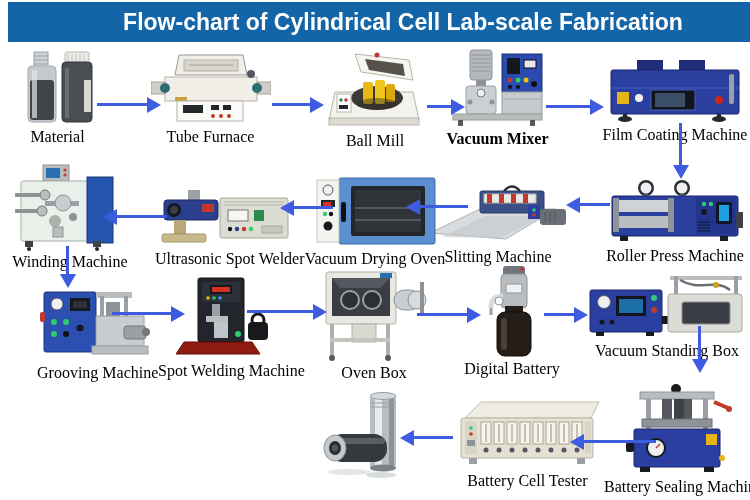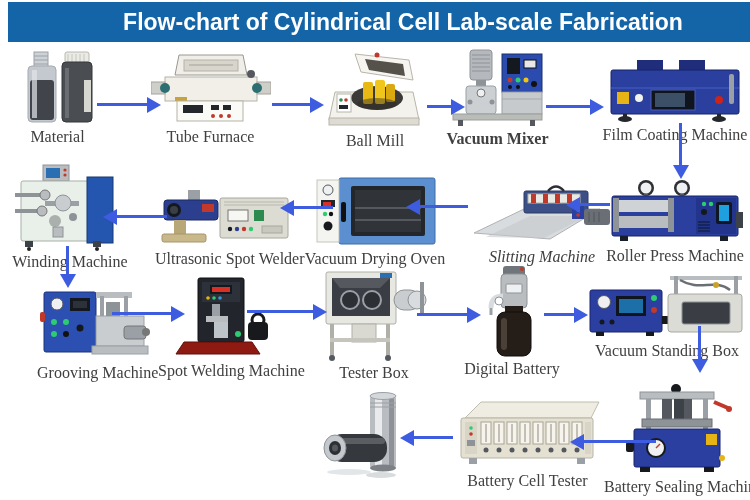--- a/index.html
+++ b/index.html
@@ -3,21 +3,21 @@
 <meta charset="utf-8">
 <style>
   html,body{margin:0;padding:0;background:#fff;}
   #stage{position:relative;width:750px;height:500px;background:#ffffff;overflow:hidden;
          font-family:"Liberation Serif", serif;}
   .header{position:absolute;left:8px;top:2px;width:734px;height:40px;
           background:var(--header_bg,#1464a8);color:#fff;text-align:center;line-height:40px;
           font-family:"Liberation Sans", sans-serif;font-weight:bold;font-size:23px;padding-left:28px;}
   .node{position:absolute;text-align:center;z-index:1;}
   .node svg{display:block;margin:0 auto;}
-  .nlabel{font-size:16px;color:#404040;white-space:nowrap;margin-top:2px;line-height:1.1;}
+  .nlabel{font-size:16px;color:#000000;white-space:nowrap;margin-top:2px;line-height:1.1;}
   
   .ar,.al{position:absolute;height:16px;z-index:5;}
   .ar .shaft{position:absolute;left:0;right:11px;top:6px;height:3px;background:var(--arrow,#3d5ce0);}
   .ar .head{position:absolute;right:0;top:0;width:0;height:0;
             border-top:8px solid transparent;border-bottom:8px solid transparent;
             border-left:14px solid var(--arrow,#3d5ce0);}
   .al .shaft{position:absolute;right:0;left:11px;top:6px;height:3px;background:var(--arrow,#3d5ce0);}
   .al .head{position:absolute;left:0;top:0;width:0;height:0;
             border-top:8px solid transparent;border-bottom:8px solid transparent;
             border-right:14px solid var(--arrow,#3d5ce0);}
@@ -160,21 +160,21 @@
         <circle cx="103" cy="26" r="2.2" fill="#2ecc71"></circle>
       <circle cx="96" cy="34" r="3" fill="#14181f"></circle>
       <path d="M90 44h12M90 47h12M90 50h12M90 53h12" stroke="#15214f" stroke-width="1.5"></path>
       <rect x="128" y="34" width="7" height="16" fill="#3d4248"></rect>
       <rect x="12" y="58" width="8" height="5" fill="#17202a"></rect>
         <rect x="112" y="58" width="8" height="5" fill="#17202a"></rect>
     </svg>
     <div class="nlabel">Roller Press Machine</div>
   </div>
 
-  <div class="node" style="left:467px;top:183px;width:150px;font-style:italic;">
+  <div class="node" style="left:423px;top:183px;width:150px;">
     <svg width="140" height="63" viewBox="0 0 140 63">
       <polygon points="2,50 52,26 128,26 78,56" fill="#d9dcde" stroke="#aeb2b5"></polygon>
       <polygon points="14,54 58,33 116,33 72,55" fill="#c4c8cb" opacity="0.6"></polygon>
       <rect x="52" y="8" width="64" height="22" rx="2" fill="#3c4f86" stroke="#2a3a66"></rect>
       <rect x="56" y="11" width="52" height="9" fill="#e8e8e4" stroke="#b5b5ad"></rect>
       <rect x="59" y="11" width="5" height="9" fill="#c0392b"></rect>
         <rect x="71" y="11" width="5" height="9" fill="#c0392b"></rect>
       <rect x="83" y="11" width="5" height="9" fill="#c0392b"></rect>
         <rect x="95" y="11" width="5" height="9" fill="#c0392b"></rect>
       <path d="M76 8 q8 -9 16 0" stroke="#2c2f33" fill="none" stroke-width="2.5"></path>
@@ -307,21 +307,21 @@
       <rect x="72" y="20" width="26" height="20" rx="10" fill="#c9cdd0" stroke="#8e9397"></rect>
       <circle cx="95" cy="30" r="9" fill="#d9dcde" stroke="#8e9397"></circle>
       <rect x="98" y="12" width="4" height="34" fill="#8e9397"></rect>
       <rect x="8" y="54" width="4" height="32" fill="#b0b0a8"></rect>
       <rect x="64" y="54" width="4" height="32" fill="#b0b0a8"></rect>
       <rect x="30" y="54" width="24" height="18" fill="#d9d9d2" stroke="#b0b0a8"></rect>
       <rect x="8" y="68" width="60" height="4" fill="#c5c5bd"></rect>
       <circle cx="10" cy="88" r="3" fill="#55595f"></circle>
         <circle cx="66" cy="88" r="3" fill="#55595f"></circle>
     </svg>
-    <div class="nlabel">Tester Box</div>
+    <div class="nlabel">Oven Box</div>
   </div>
 
   <div class="node" style="left:457px;top:266px;width:110px;">
     <svg width="55" height="92" viewBox="0 0 55 92">
       <rect x="18" y="0" width="22" height="10" rx="3" fill="#70757b"></rect>
       <circle cx="37" cy="3" r="2" fill="#c0392b"></circle>
       <rect x="16" y="8" width="26" height="34" rx="4" fill="#b9bdc0" stroke="#8e9397"></rect>
       <rect x="21" y="18" width="16" height="9" rx="1" fill="#eef0f1" stroke="#8e9397"></rect>
       <path d="M18 30 C8 30 6 36 6 42" stroke="#d9dcde" stroke-width="5" fill="none"></path>
       <path d="M6 42 v7" stroke="#9aa0a6" stroke-width="3"></path>

